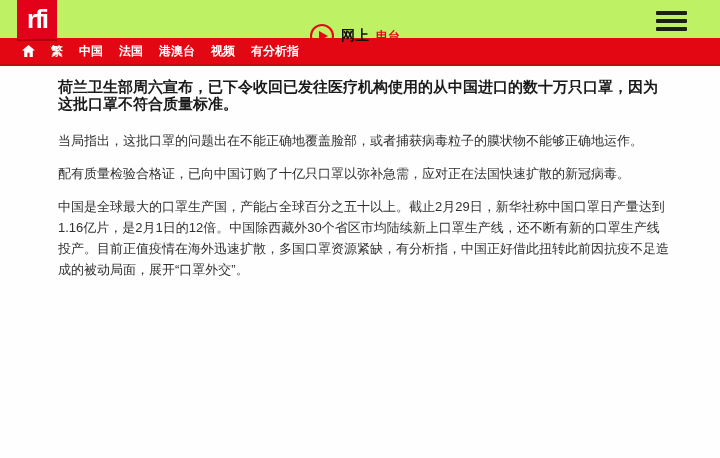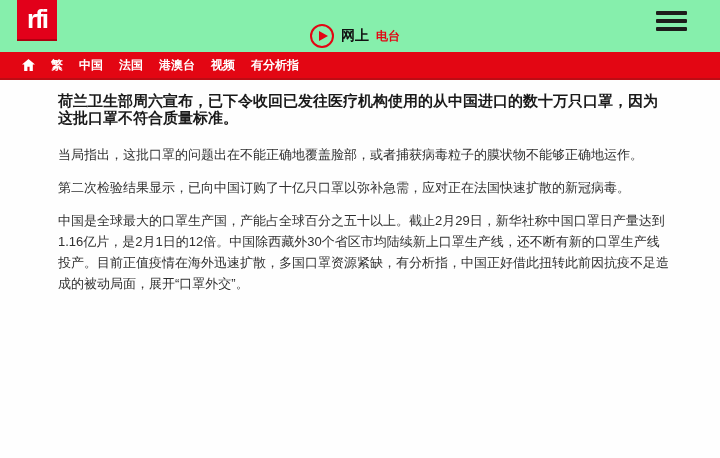--- a/index.html
+++ b/index.html
@@ -7,22 +7,22 @@
   body {
     font-family: "Liberation Sans", "DejaVu Sans", sans-serif;
     background: #ffffff;
     color: #333;
   }
   .page { width: 720px; height: 458px; background: #fefefe; position: relative; }
 
   
   .site-header {
     position: relative;
-    height: 52px;
-    background: #86efac;
+    height: 38px;
+    background: #bef264;
     padding-left: 7px;
   }
   .logo {
     position: absolute;
     left: 17px; top: 0;
     width: 40px; height: 41px;
     background: #e2001a;
     color: #ffffff;
     font-weight: 800;
     font-size: 26px;
@@ -152,17 +152,17 @@
     <a>中国</a>
     <a>法国</a>
     <a>港澳台</a>
     <a>视频</a>
     <a>有分析指</a>
   </nav>
 
   <main class="article">
     <h1>荷兰卫生部周六宣布，已下令收回已发往医疗机构使用的从中国进口的数十万只口罩，因为这批口罩不符合质量标准。</h1>
     <p>当局指出，这批口罩的问题出在不能正确地覆盖脸部，或者捕获病毒粒子的膜状物不能够正确地运作。</p>
-    <p>第二次检验结果显示，已向中国订购了十亿只口罩以弥补急需，应对正在法国快速扩散的新冠病毒。</p>
+    <p>配有质量检验合格证，已向中国订购了十亿只口罩以弥补急需，应对正在法国快速扩散的新冠病毒。</p>
     <p>中国是全球最大的口罩生产国，产能占全球百分之五十以上。截止2月29日，新华社称中国口罩日产量达到1.16亿片，是2月1日的12倍。中国除西藏外30个省区市均陆续新上口罩生产线，还不断有新的口罩生产线投产。目前正值疫情在海外迅速扩散，多国口罩资源紧缺，有分析指，中国正好借此扭转此前因抗疫不足造成的被动局面，展开“口罩外交”。</p>
   </main>
 
 </div>
 
 </body></html>

